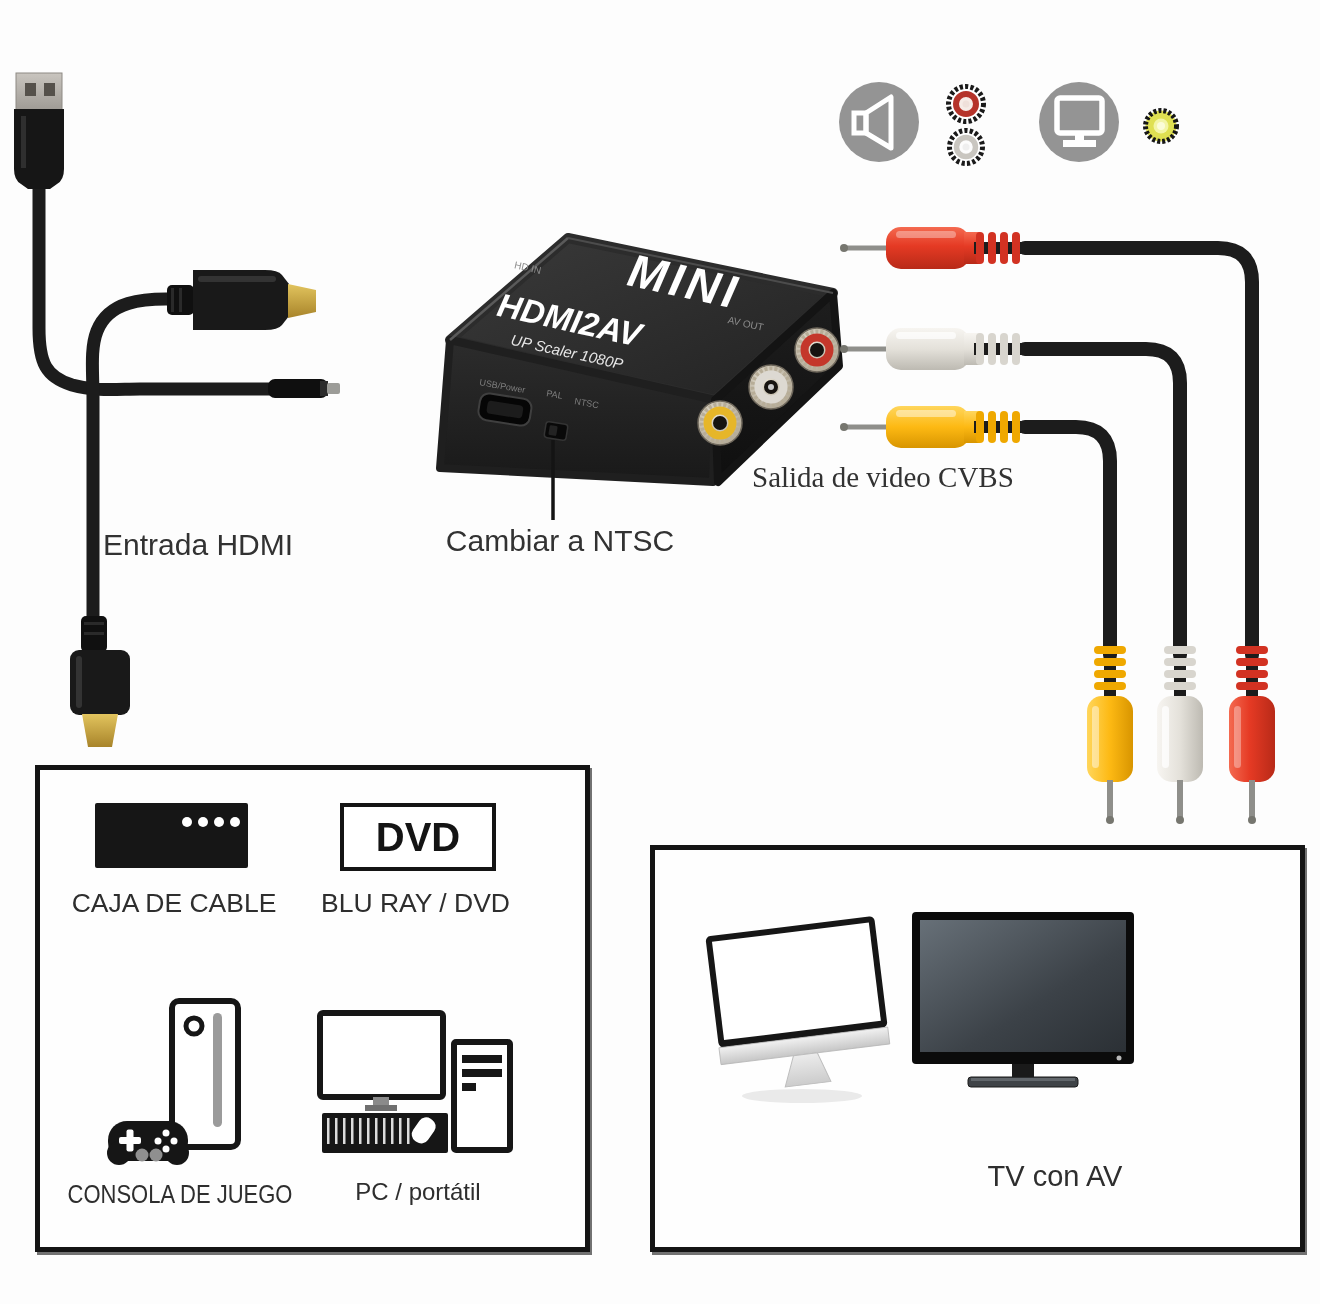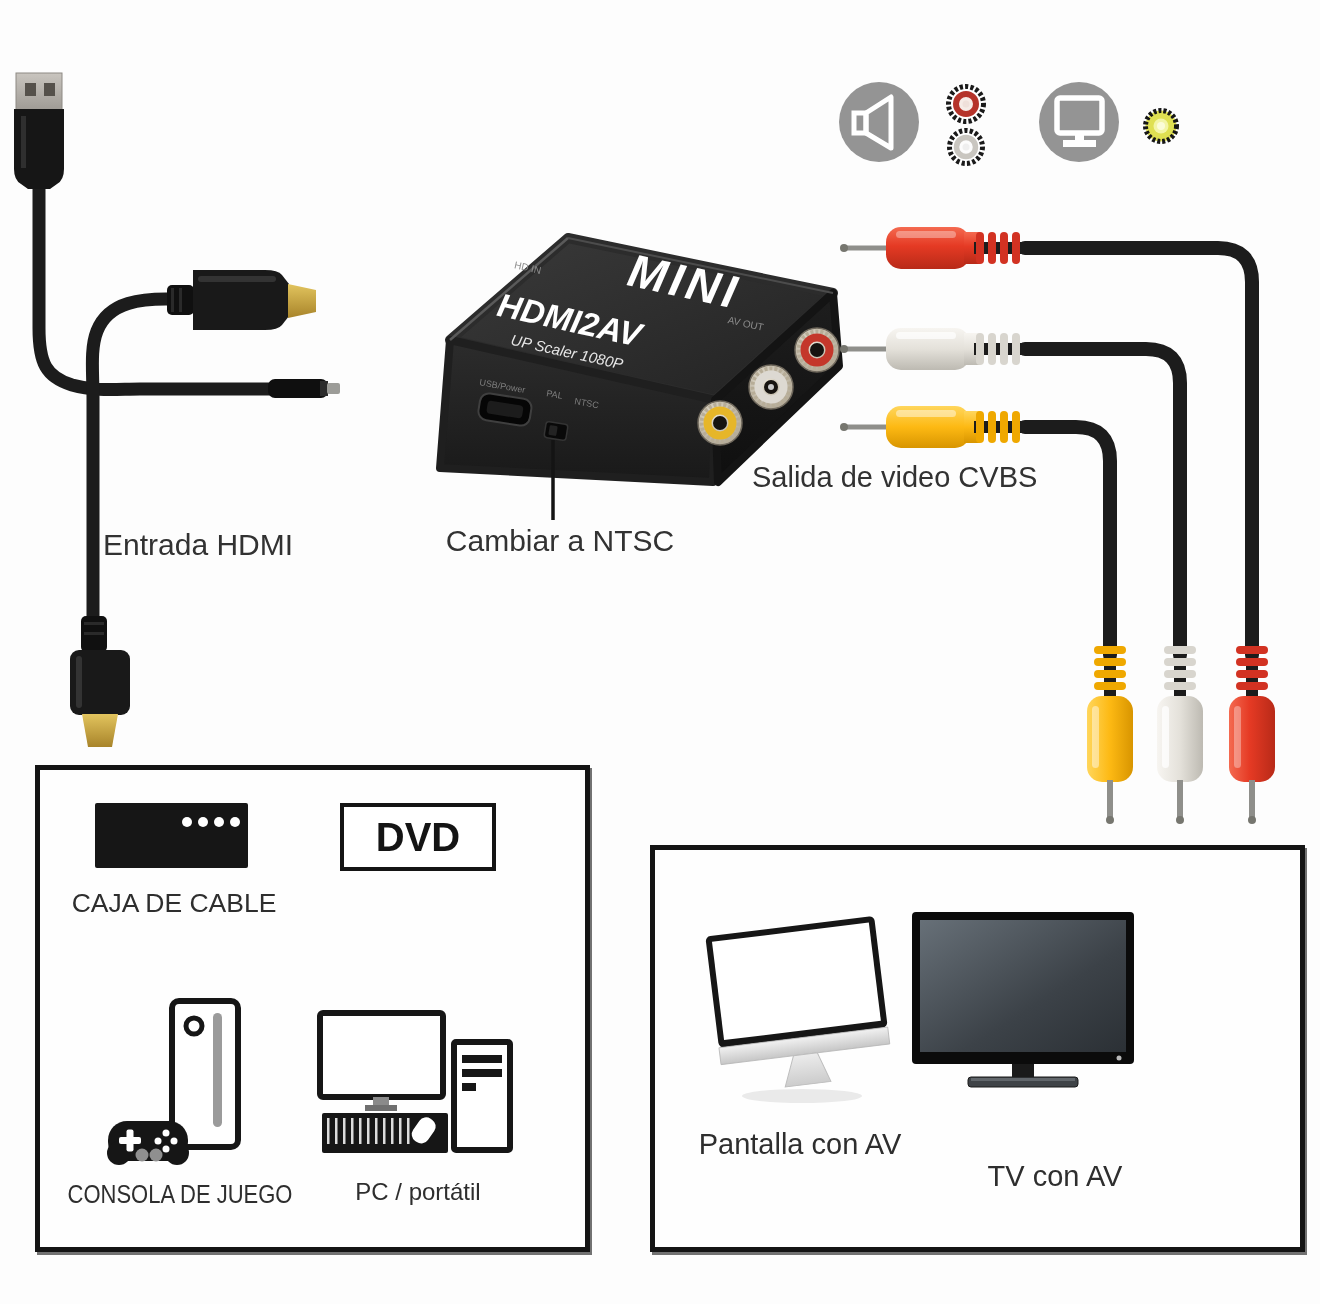--- a/index.html
+++ b/index.html
@@ -277,31 +277,32 @@
       <rect x="496" y="472" width="32" height="8" rx="4" fill="#d23222"></rect>
       <rect x="489" y="486" width="46" height="86" rx="15" fill="url(#redH)"></rect>
       <rect x="494" y="496" width="7" height="62" rx="3.5" fill="#ffffff" opacity="0.35"></rect>
       <rect x="509" y="570" width="6" height="40" fill="#8f8f8b"></rect>
       <circle cx="512" cy="610" r="4" fill="#76766f"></circle>
     </g>
   </svg>
 
   <div class="callout" style="left:103px;top:528px;font-size:30px;">Entrada HDMI</div>
   <div class="callout" style="left:415px;top:524px;width:290px;text-align:center;font-size:30px;">Cambiar a NTSC</div>
-  <div class="callout" style="left:752px;top:461px;font-size:29px;">Salida de video CVBS</div>
+  <div class="callout" style="left:752px;top:461px;font-size:29px;font-family:Liberation Serif, serif;">Salida de video CVBS</div>
 
   <div class="box" style="left:35px;top:765px;width:545px;height:477px;">
     <div class="cablebox" style="left:55px;top:33px;width:153px;height:65px;">
       <div class="dot" style="left:87px;top:14px;"></div>
       <div class="dot" style="left:103px;top:14px;"></div>
       <div class="dot" style="left:119px;top:14px;"></div>
       <div class="dot" style="left:135px;top:14px;"></div>
     </div>
     <div class="dvd-logo" style="left:300px;top:33px;width:148px;height:60px;font-size:40px;">DVD</div>
     <div class="caption" style="left:0;top:118px;width:268px;font-size:26.5px;">CAJA DE CABLE</div>
+    <div class="caption" style="left:258px;top:118px;width:235px;font-size:26.5px;">BLU RAY / DVD</div>
 
     <svg class="abs" style="left:60px;top:225px;" width="190" height="185" viewBox="0 0 190 185">
       <rect x="72" y="6" width="66" height="146" rx="7" fill="#ffffff" stroke="#161616" stroke-width="6"></rect>
       <circle cx="94" cy="31" r="8" fill="#ffffff" stroke="#161616" stroke-width="5"></circle>
       <rect x="113" y="18" width="9" height="114" rx="4.5" fill="#9b9b9b"></rect>
       <g>
         <rect x="8" y="126" width="80" height="40" rx="19" fill="#161616"></rect>
         <circle cx="19" cy="158" r="12" fill="#161616"></circle>
         <circle cx="77" cy="158" r="12" fill="#161616"></circle>
         <rect x="19" y="142" width="22" height="7" rx="2" fill="#ffffff"></rect>
@@ -374,17 +375,16 @@
         </linearGradient>
       </defs>
       <rect x="2" y="2" width="222" height="152" rx="4" fill="#0b0b0b"></rect>
       <rect x="10" y="10" width="206" height="132" fill="url(#tvG)"></rect>
       <circle cx="209" cy="148" r="2.5" fill="#b9b9b9"></circle>
       <rect x="102" y="154" width="22" height="13" fill="#1a1a1a"></rect>
       <rect x="58" y="167" width="110" height="10" rx="3" fill="#3f4347" stroke="#1a1a1a"></rect>
       <rect x="61" y="168" width="104" height="3" fill="#6a6f74" opacity="0.8"></rect>
     </svg>
 
-    <div class="caption" style="left:20px;top:278px;width:250px;font-size:29px;">Pantalla con AV</div>
     <div class="caption" style="left:290px;top:294px;width:220px;font-size:29px;margin-top:16px;">TV con AV</div>
   </div>
 
 </div>
 
 </body></html>

